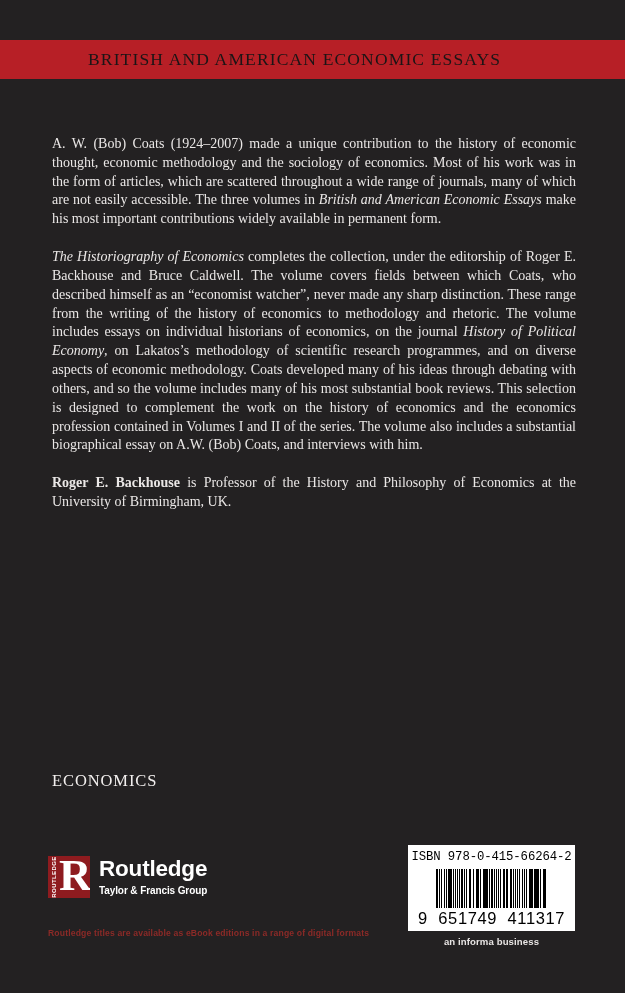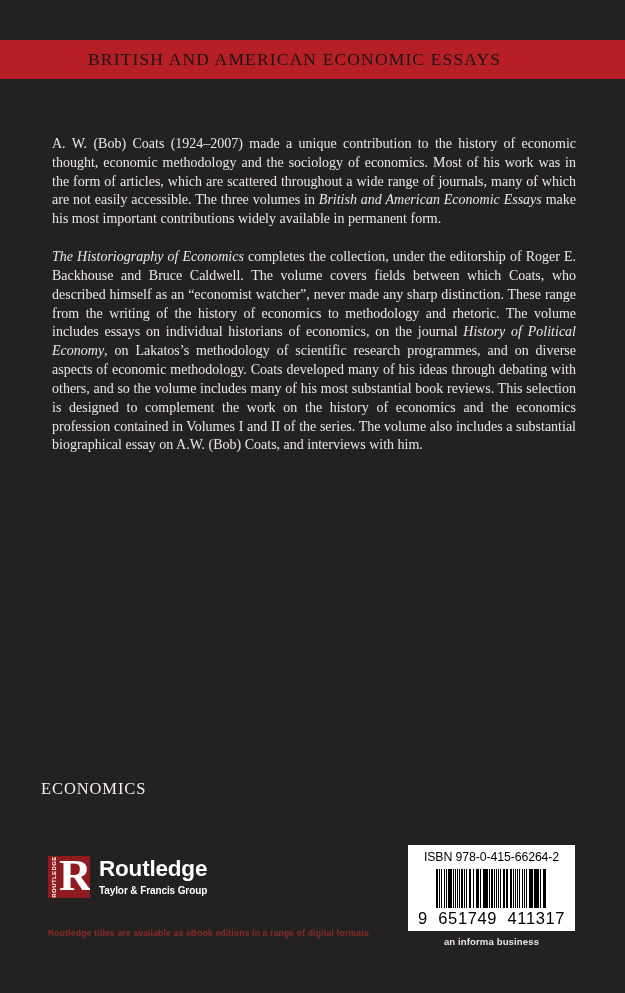--- a/index.html
+++ b/index.html
@@ -58,26 +58,25 @@
     -webkit-font-smoothing: antialiased;
   }
   .para:last-child { margin-bottom: 0; }
   .para em { font-style: italic; }
   .para b, .lead { font-weight: bold; }
   .bio { margin-bottom: 18px; }
 
   
   .category {
     position: absolute;
-    left: 41px;
+    left: 52px;
     top: 771px;
     font-size: 16.5px;
     letter-spacing: 0.9px;
     color: #f2efee;
-    margin-top: 8px;
   }
 
   
   .publisher {
     position: absolute;
     left: 48px;
     top: 856px;
     width: 300px;
   }
   .logo-row {
@@ -170,21 +169,21 @@
     width: 167px;
     height: 86px;
     background: #ffffff;
     box-sizing: border-box;
     padding: 5px 8px 3px 8px;
     display: flex;
     flex-direction: column;
     align-items: center;
   }
   .isbn-text {
-    font-family: Liberation Sans, sans-serif;
+    font-family: Liberation Mono, monospace;
     font-size: 12.3px;
     color: #000000;
     letter-spacing: -0.1px;
     line-height: 1.25;
     white-space: nowrap;
   }
   .bars {
     margin-top: 4px;
     height: 42px;
     width: 147px;
@@ -234,20 +233,21 @@
     <div class="series-title">BRITISH AND AMERICAN ECONOMIC ESSAYS</div>
   </div>
 
   <div class="blurb">
 
     <p class="para"><span>A. W. (Bob) Coats (1924–2007) made a unique contribution to the history of economic thought, economic methodology and the sociology of economics. Most of his work was in the form of articles, which are scattered throughout a wide range of journals, many of which are not easily accessible. The three volumes in </span><em>British and American Economic Essays</em><span> make his most important contributions widely available in permanent form.</span></p>
 
     <p class="para"><em>The Historiography of Economics</em><span> completes the collection, under the editorship of Roger E. Backhouse and Bruce Caldwell. The volume covers fields between which Coats, who described himself as an “economist watcher”, never made any sharp distinction. These range from the writing of the history of economics to methodology and rhetoric. The volume includes essays on individual historians of economics, on the journal </span><em>History of Political Economy</em><span>, on Lakatos’s methodology of scientific research programmes, and on diverse aspects of economic methodology. Coats developed many of his ideas through debating with others, and so the volume includes many of his most substantial book reviews. This selection is designed to complement the work on the history of economics and the economics profession contained in Volumes I and II of the series. The volume also includes a substantial biographical essay on A.W. (Bob) Coats, and interviews with him.</span></p>
 
 
+    <p class="para bio"><b>Roger E. Backhouse</b><span> is Professor of the History and Philosophy of Economics at the University of Birmingham, UK.</span></p>
 
 
   </div>
 
   <div class="category">ECONOMICS</div>
 
   <div class="publisher">
     <div class="logo-row">
       <div class="logo-mark">
         <div class="vtext">

